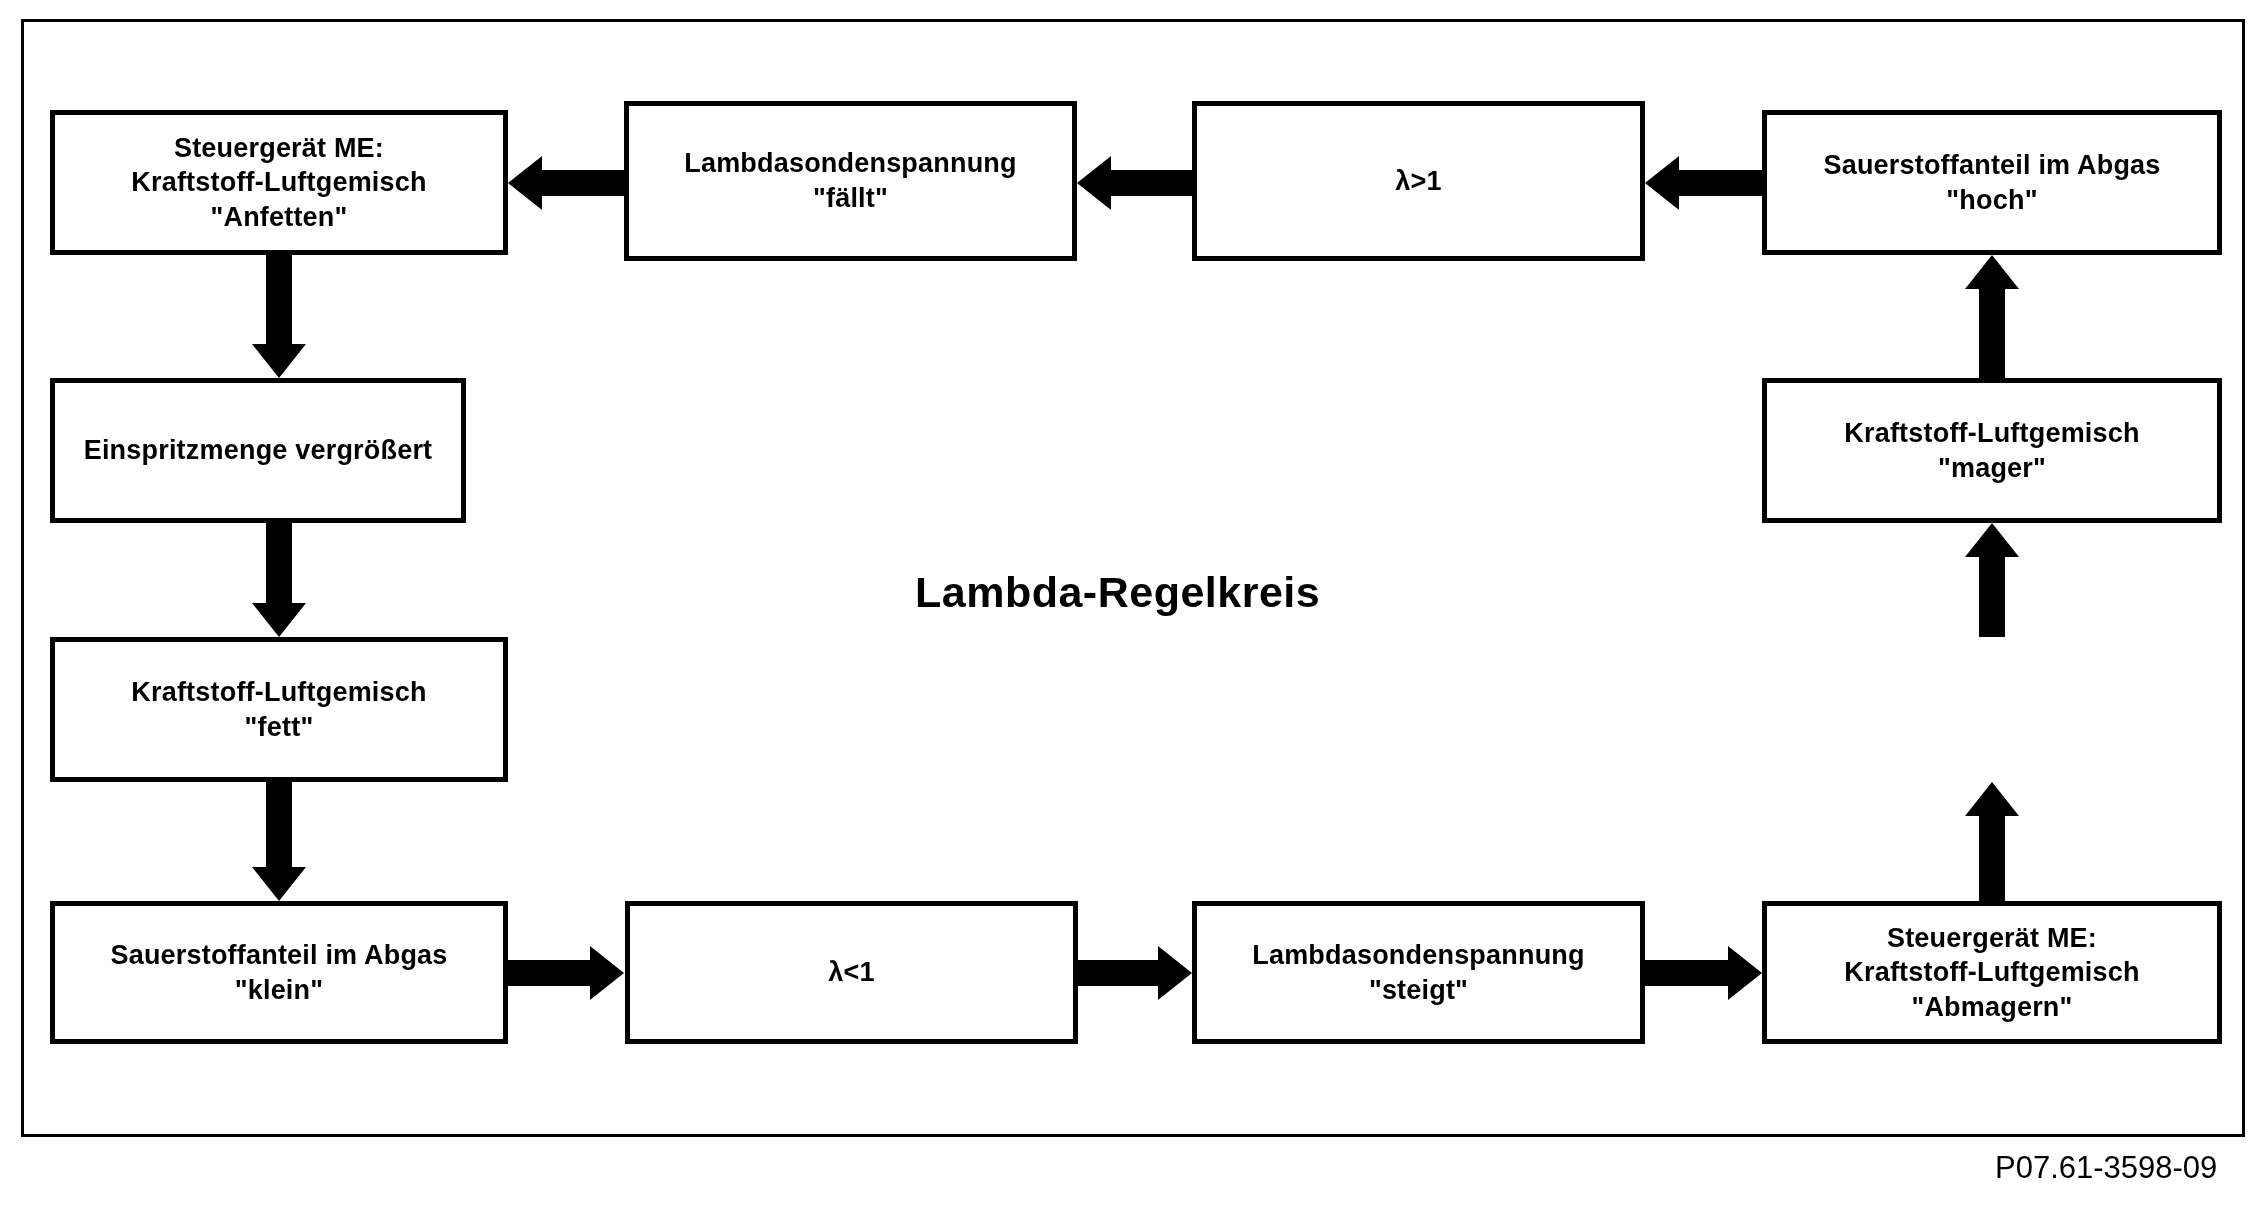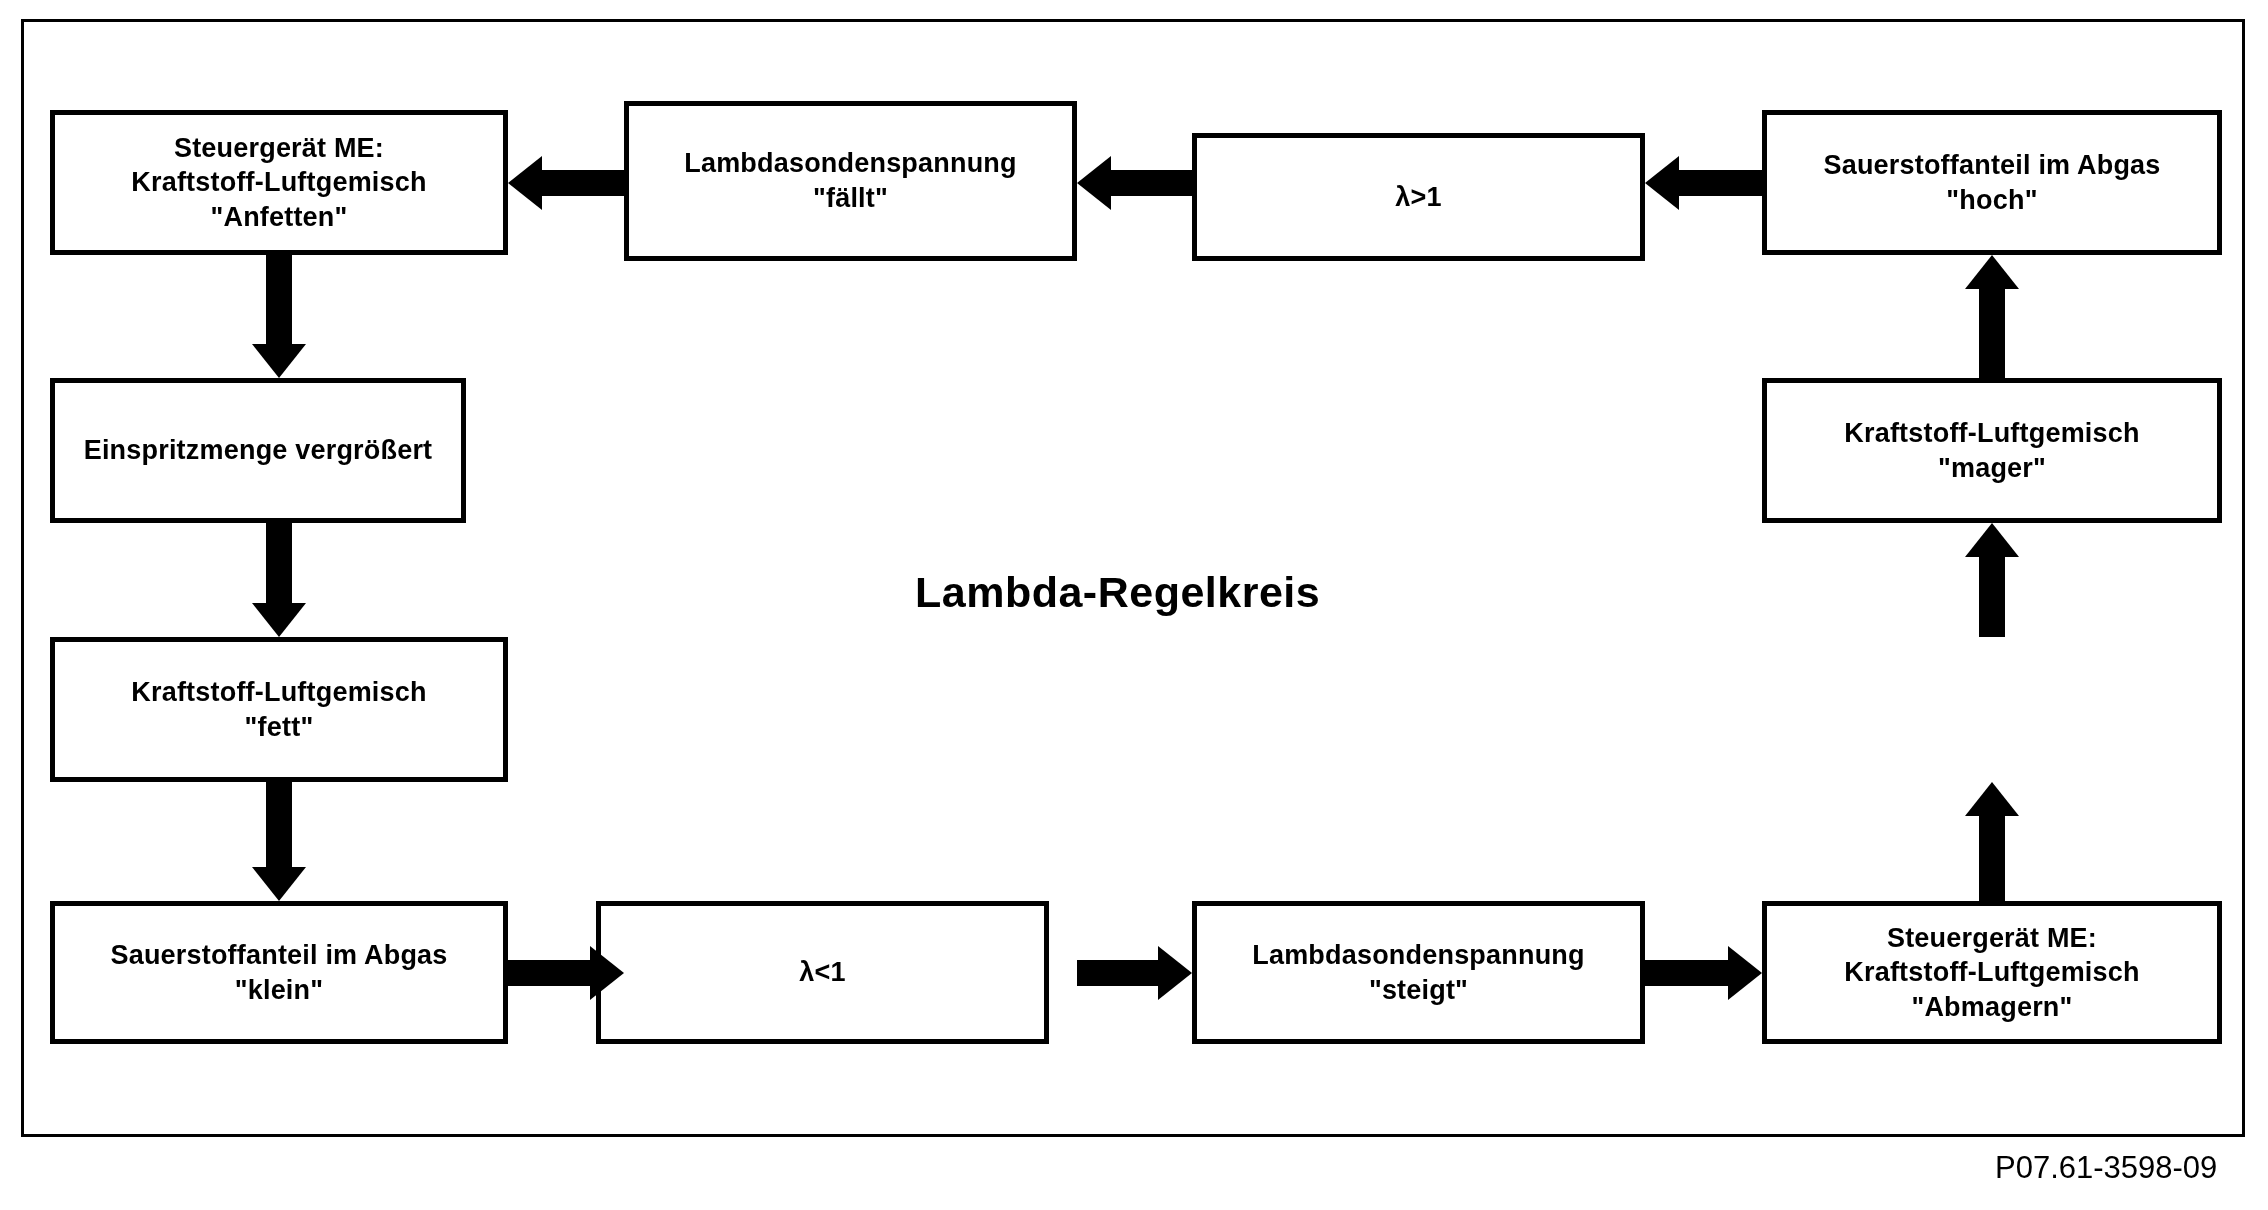--- a/index.html
+++ b/index.html
@@ -59,21 +59,21 @@
     <span class="txt">Steuergerät ME:
 Kraftstoff-Luftgemisch
 "Anfetten"</span>
   </div>
 
   <div class="box" style="left:624px;top:101px;width:453px;height:160px;">
     <span class="txt">Lambdasondenspannung
 "fällt"</span>
   </div>
 
-  <div class="box" style="left:1192px;top:101px;width:453px;height:128px;margin-top:32px;">
+  <div class="box" style="left:1192px;top:101px;width:453px;height:160px;">
     <span class="txt">λ&gt;1</span>
   </div>
 
   <div class="box" style="left:1762px;top:110px;width:460px;height:145px;">
     <span class="txt">Sauerstoffanteil im Abgas
 "hoch"</span>
   </div>
 
   <div class="box" style="left:50px;top:378px;width:416px;height:145px;">
     <span class="txt">Einspritzmenge vergrößert</span>
@@ -82,21 +82,21 @@
   <div class="box" style="left:50px;top:637px;width:458px;height:145px;">
     <span class="txt">Kraftstoff-Luftgemisch
 "fett"</span>
   </div>
 
   <div class="box" style="left:50px;top:901px;width:458px;height:143px;">
     <span class="txt">Sauerstoffanteil im Abgas
 "klein"</span>
   </div>
 
-  <div class="box" style="left:596px;top:901px;width:453px;height:143px;align-items:center;">
+  <div class="box" style="left:625px;top:901px;width:453px;height:143px;align-items:center;">
     <span class="txt">λ&lt;1</span>
   </div>
 
   <div class="box" style="left:1192px;top:901px;width:453px;height:143px;">
     <span class="txt">Lambdasondenspannung
 "steigt"</span>
   </div>
 
   <div class="box" style="left:1762px;top:901px;width:460px;height:143px;">
     <span class="txt">Steuergerät ME:

